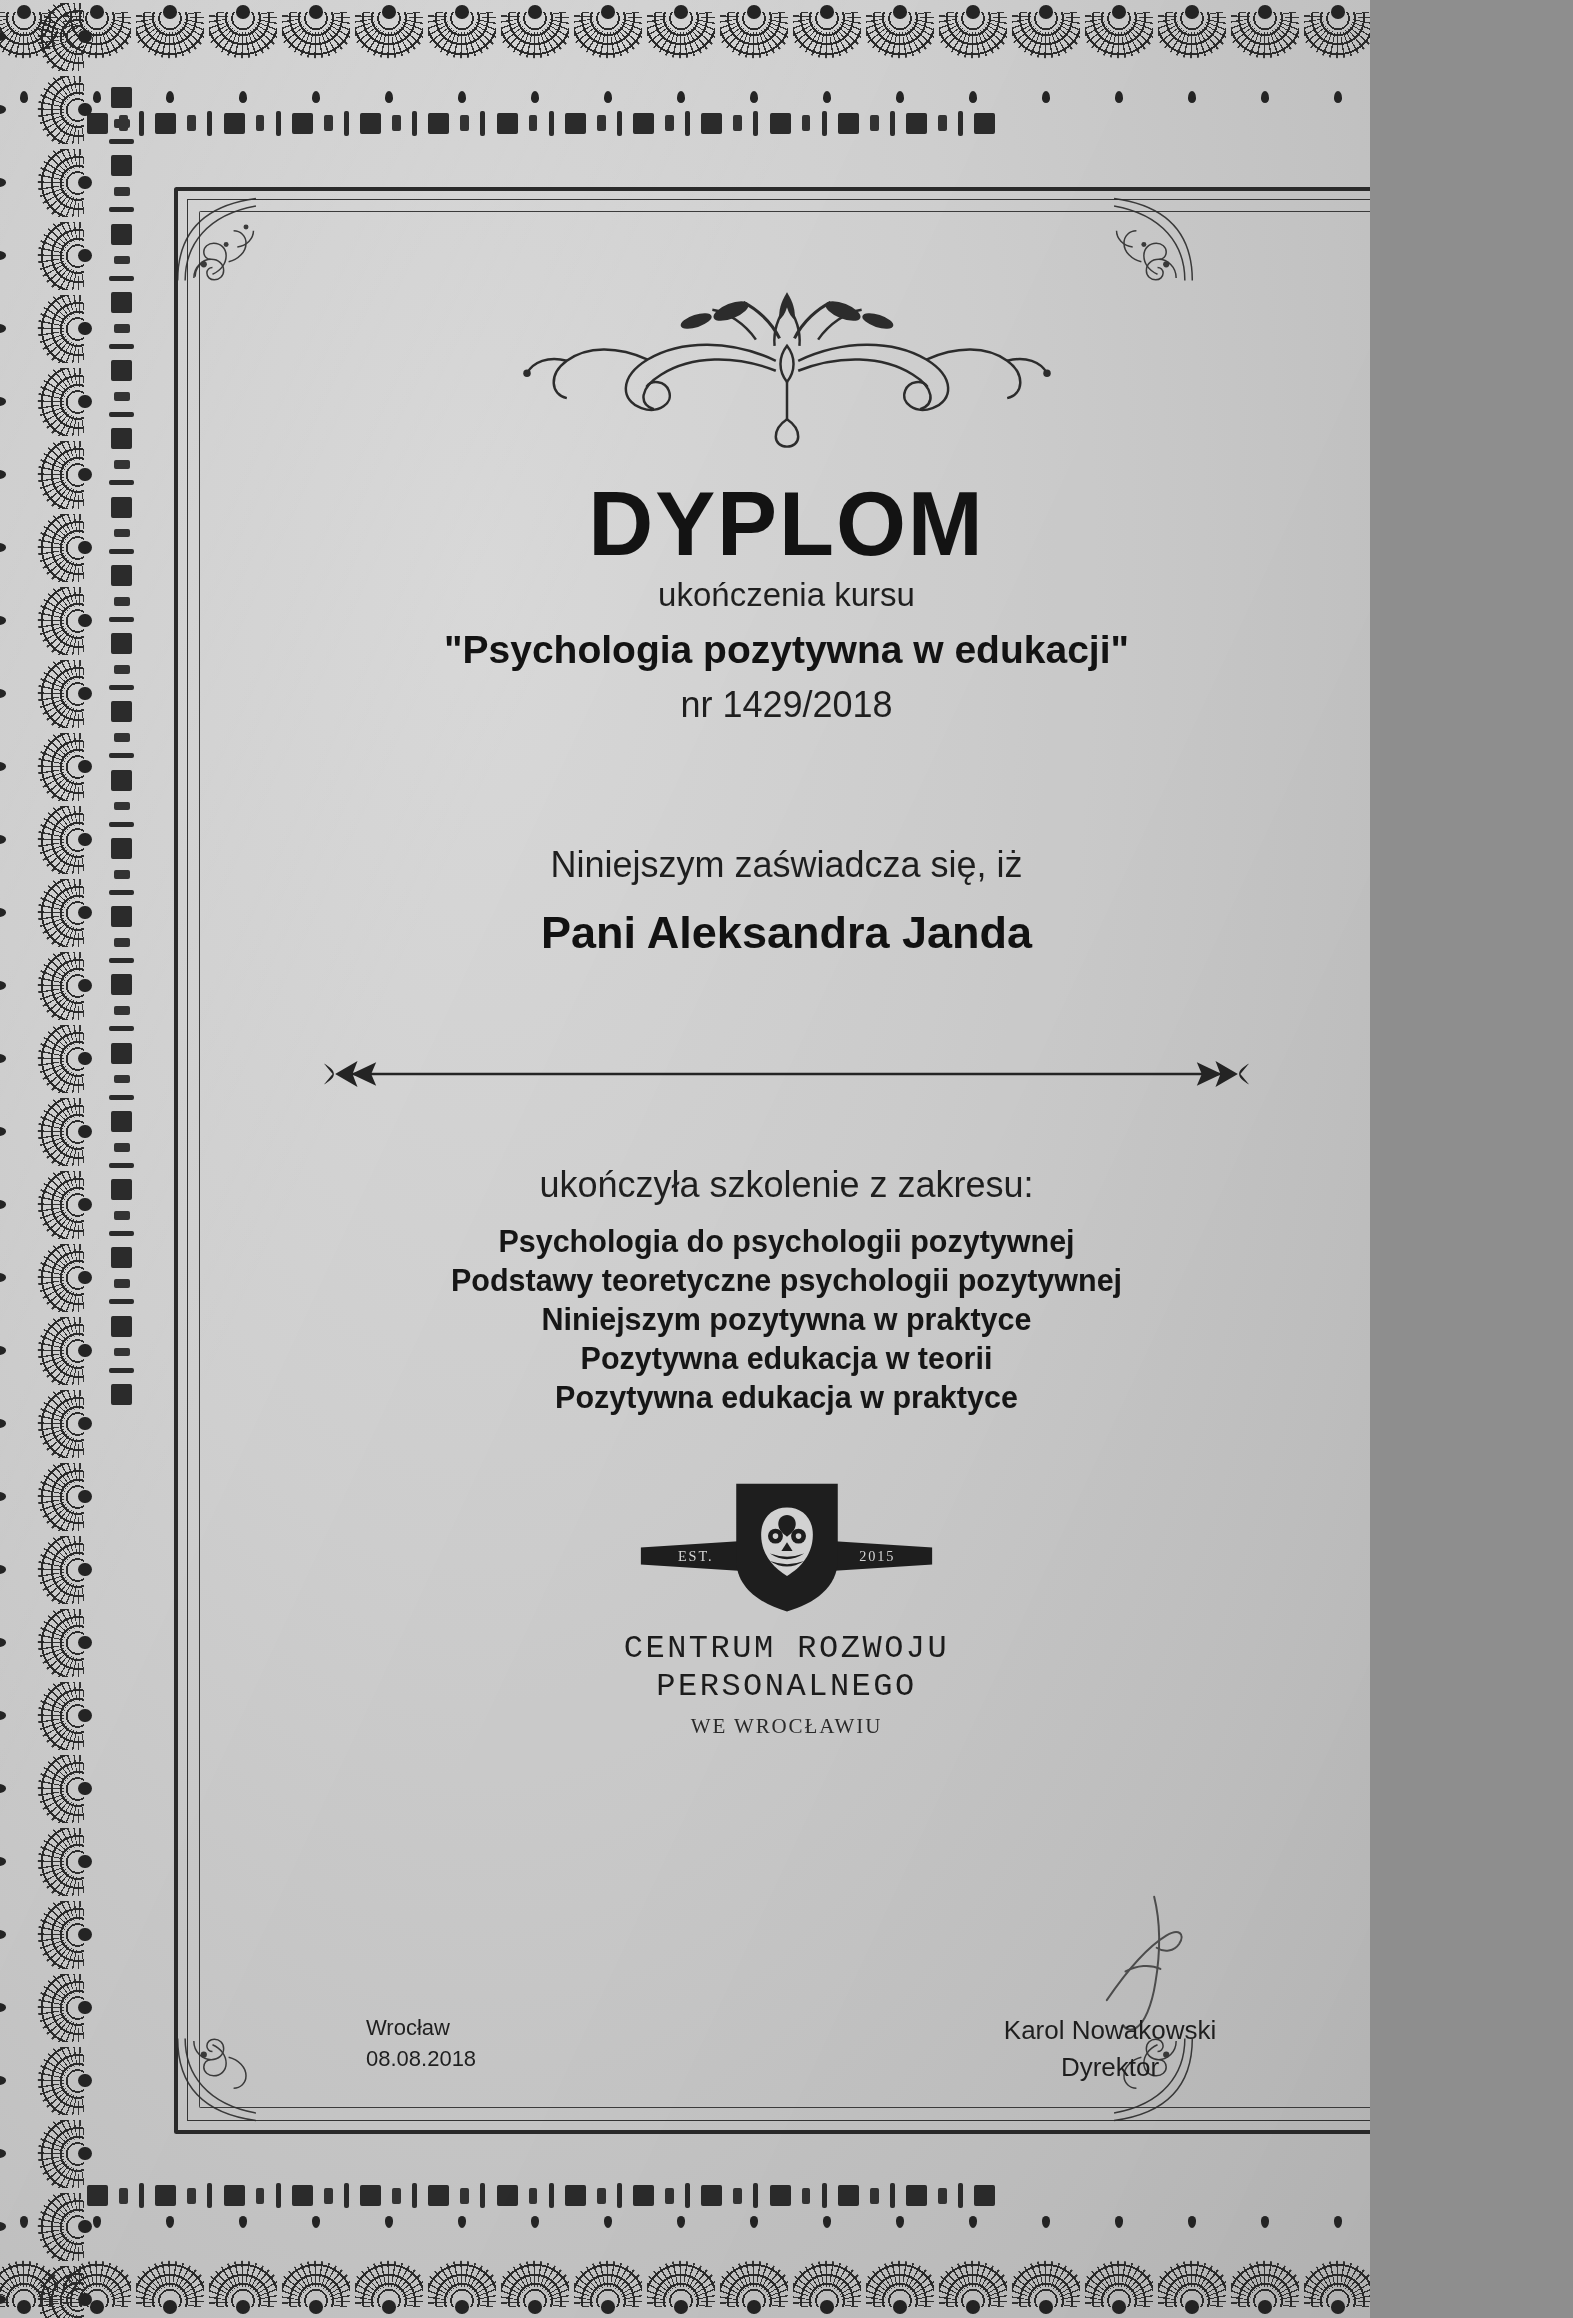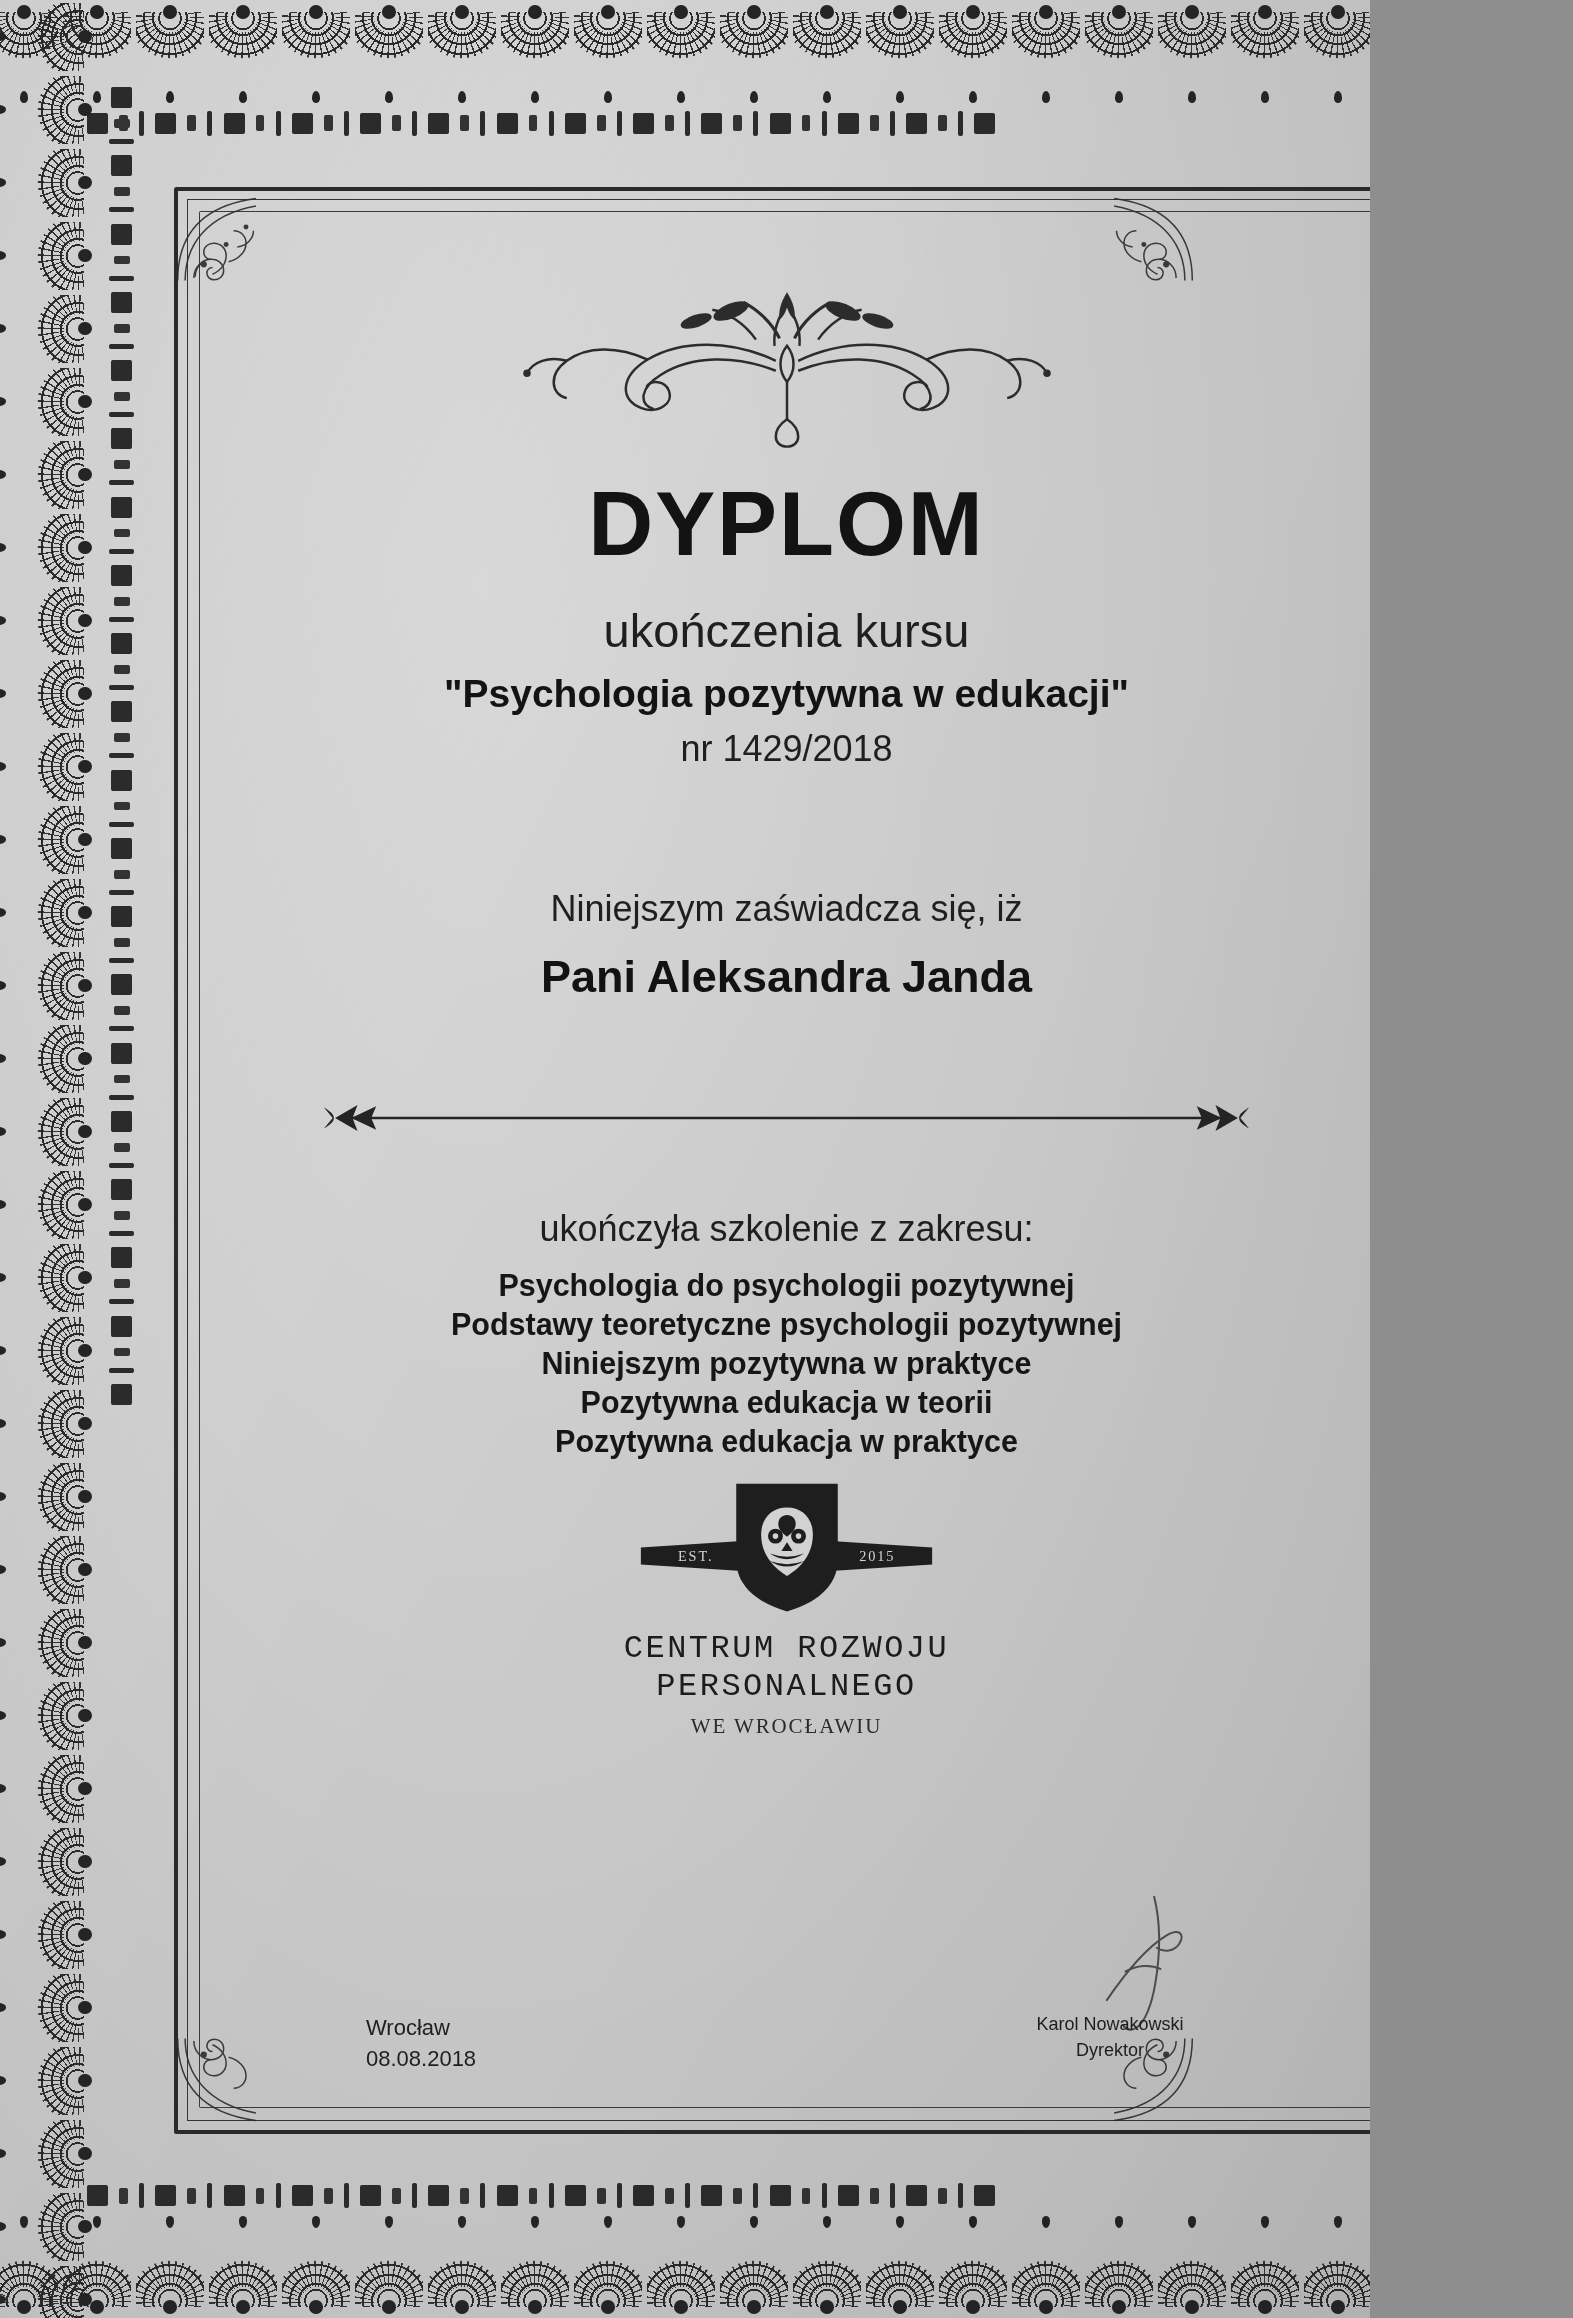--- a/index.html
+++ b/index.html
@@ -202,22 +202,21 @@
   .top-flourish svg { width: 100%; height: 100%; display: block; }
 
   .title {
     font-size: 90px;
     font-weight: 700;
     letter-spacing: 1.9px;
     margin-top: 25px;
     color: #131313;
   }
   .subtitle-1 {
-    font-size: 47px;
-    margin-top: 27px;
+    font-size: 33px;
     color: #1f1f1f;
   }
   .subtitle-2 {
     font-size: 39px;
     font-weight: 700;
     margin-top: 13.7px;
     color: #131313;
   }
   .subtitle-3 {
     font-size: 36px;
@@ -322,21 +321,21 @@
     font-size: 22px;
     line-height: 1.42;
     color: #1f1f1f;
   }
   .footer-right {
     position: absolute;
     right: 106px;
     top: 1776px;
     width: 292px;
     text-align: center;
-    font-size: 18px;
+    font-size: 26px;
     line-height: 1.42;
     color: #1f1f1f;
   }
   .signature {
     position: absolute;
     right: 143px;
     top: 1642px;
     width: 187px; height: 162px;
     opacity: .85;
   }

